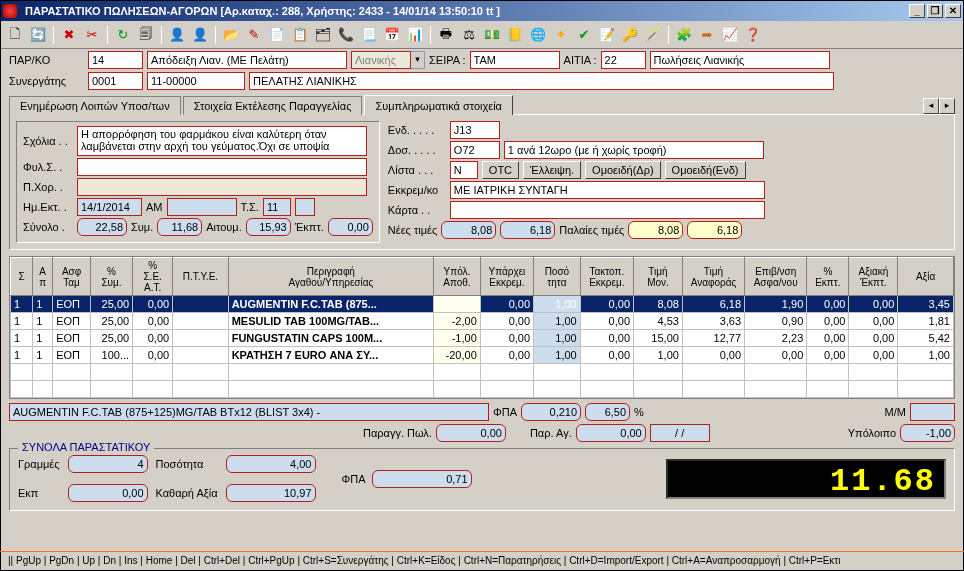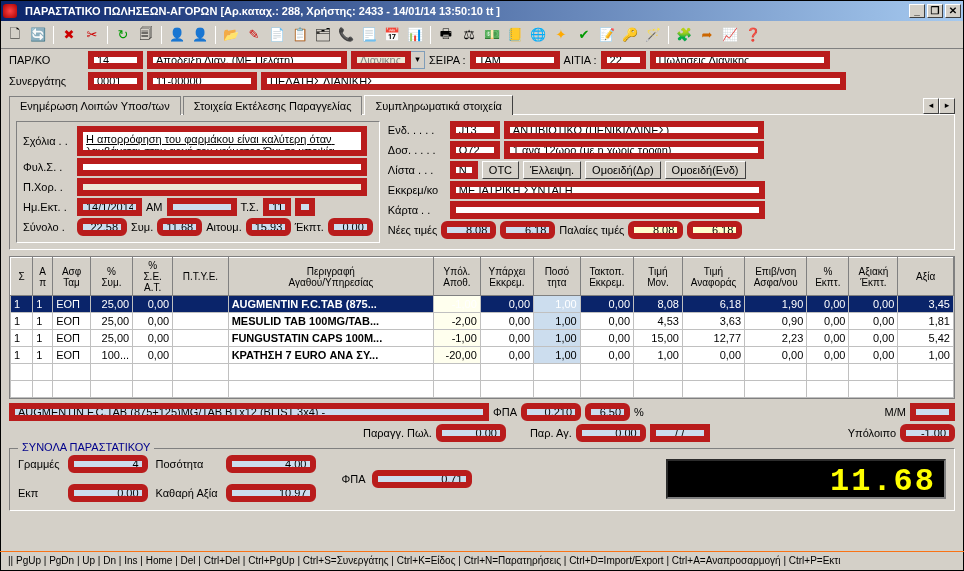--- a/index.html
+++ b/index.html
@@ -11,21 +11,21 @@
 .winbtns { display: flex; gap: 2px; }
 .winbtn { width: 16px; height: 14px; background: #d4d0c8; border: 1px solid #fff; border-right-color: #404040; border-bottom-color: #404040; color: #000; font-family: Marlett, Arial; font-size: 10px; text-align: center; line-height: 12px; cursor: pointer; }
 
 .toolbar { height: 28px; background: #d4d0c8; border-bottom: 1px solid #808080; display: flex; align-items: center; padding: 2px 4px; gap: 3px; }
 .tbtn { width: 20px; height: 20px; border: 1px solid transparent; display: flex; align-items: center; justify-content: center; cursor: pointer; font-size: 13px; }
 .tsep { width: 1px; height: 18px; background: #808080; margin: 0 2px; border-right: 1px solid #fff; }
 
 .form-area { padding: 2px 8px; }
 .form-row { display: flex; align-items: center; gap: 4px; margin-bottom: 3px; flex-wrap: nowrap; }
 .lbl { color: #000; white-space: nowrap; font-size: 11px; }
-.fld { background: #fff; border: 6px solid #b91c1c; height: 18px; padding: 1px 3px; text-decoration: underline; }
+.fld { background: #fff; border: 1px solid #b91c1c; height: 18px; padding: 1px 3px; }
 .fld.ro { background: #ece9d8; }
 .fld.right { text-align: right; border-radius: 6px; }
 .combo { display: inline-flex; }
 .combo .arrow { width: 14px; height: 18px; background: #d4d0c8; border: 1px solid #7f9db9; border-left: none; text-align: center; line-height: 14px; font-size: 9px; cursor: pointer; }
 
 .tabstrip { display: flex; align-items: flex-end; border-bottom: 1px solid #fff; margin-top: 4px; position: relative; }
 .tab { background: #d4d0c8; border: 1px solid #808080; border-bottom: none; padding: 3px 10px; margin-right: 2px; cursor: pointer; position: relative; top: 1px; }
 .tab.active { background: #d4d0c8; border-top: 1px solid #fff; border-left: 1px solid #fff; border-right: 1px solid #404040; z-index: 2; top: 1px; padding-top: 4px; }
 .tabstrip .navbtns { margin-left: auto; display: flex; }
 .navbtn { width: 16px; height: 16px; background: #d4d0c8; border: 1px solid #fff; border-right-color: #404040; border-bottom-color: #404040; text-align: center; line-height: 12px; cursor: pointer; font-size: 9px; }
@@ -124,21 +124,21 @@
     </span>
     <span class="lbl">ΣΕΙΡΑ :</span>
     <input class="fld" style="width: 90px;" value="TAM">
     <span class="lbl">ΑΙΤΙΑ :</span>
     <input class="fld" style="width: 45px;" value="22">
     <input class="fld" style="width: 180px;" value="Πωλήσεις Λιανικής">
   </div>
   <div class="form-row">
     <span class="lbl" style="width:75px">Συνεργάτης</span>
     <input class="fld" style="width: 55px;" value="0001">
-    <input class="fld" style="width: 110px;" value="11-00000">
+    <input class="fld" style="width: 98px;" value="11-00000">
     <input class="fld" style="width: 585px;" value="ΠΕΛΑΤΗΣ ΛΙΑΝΙΚΗΣ">
   </div>
 
   <div class="tabstrip">
     <div class="tab">Ενημέρωση Λοιπών Υποσ/των</div>
     <div class="tab">Στοιχεία Εκτέλεσης Παραγγελίας</div>
     <div class="tab active">Συμπληρωματικά στοιχεία</div>
     <div class="navbtns">
       <div class="navbtn">◂</div>
       <div class="navbtn">▸</div>
@@ -179,21 +179,20 @@
           <input class="fld bluecell right" style="width: 45px;" value="15,93">
           <span class="lbl">Έκπτ.</span>
           <input class="fld bluecell right" style="width: 45px;" value="0,00">
         </div>
       </div>
 
       <div style="flex:1">
         <div class="field-row">
           <span class="lbl" style="width:58px">Ενδ. . . . .</span>
           <input class="fld" style="width: 50px;" value="J13">
-          <input class="fld" style="width: 260px;" value="ΑΝΤΙΒΙΟΤΙΚΟ (ΠΕΝΙΚΙΛΛΙΝΕΣ)">
         </div>
         <div class="field-row">
           <span class="lbl" style="width:58px">Δοσ. . . . .</span>
           <input class="fld" style="width: 50px;" value="O72">
           <input class="fld" style="width: 260px;" value="1 ανά 12ωρο (με ή χωρίς τροφή)">
         </div>
         <div class="field-row">
           <span class="lbl" style="width:58px">Λίστα . . .</span>
           <input class="fld" style="width: 28px;" value="N">
           <button class="btn3d">OTC</button>

